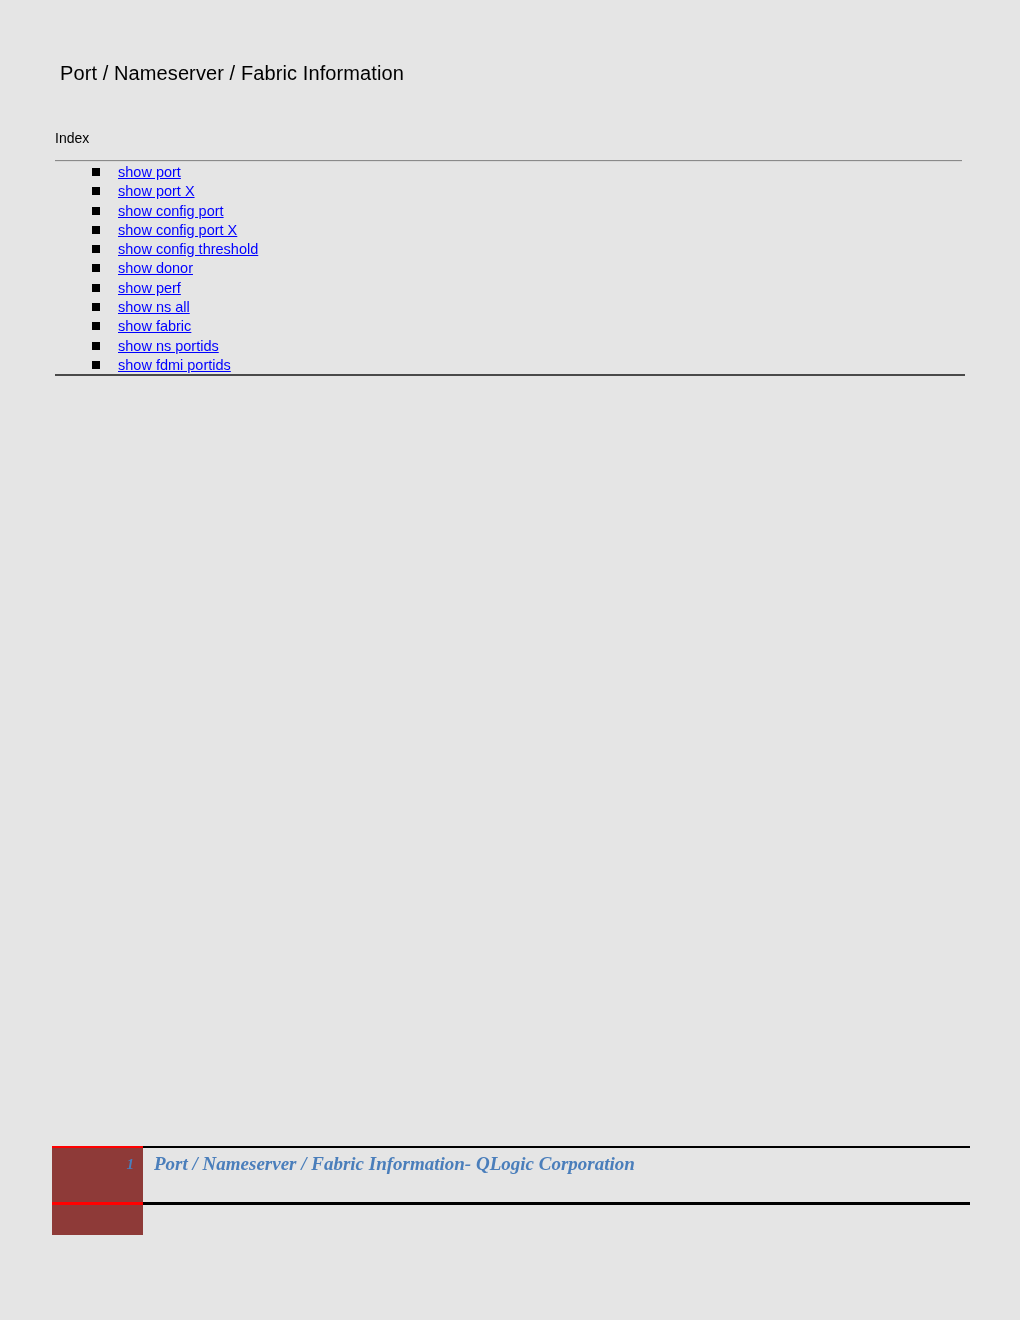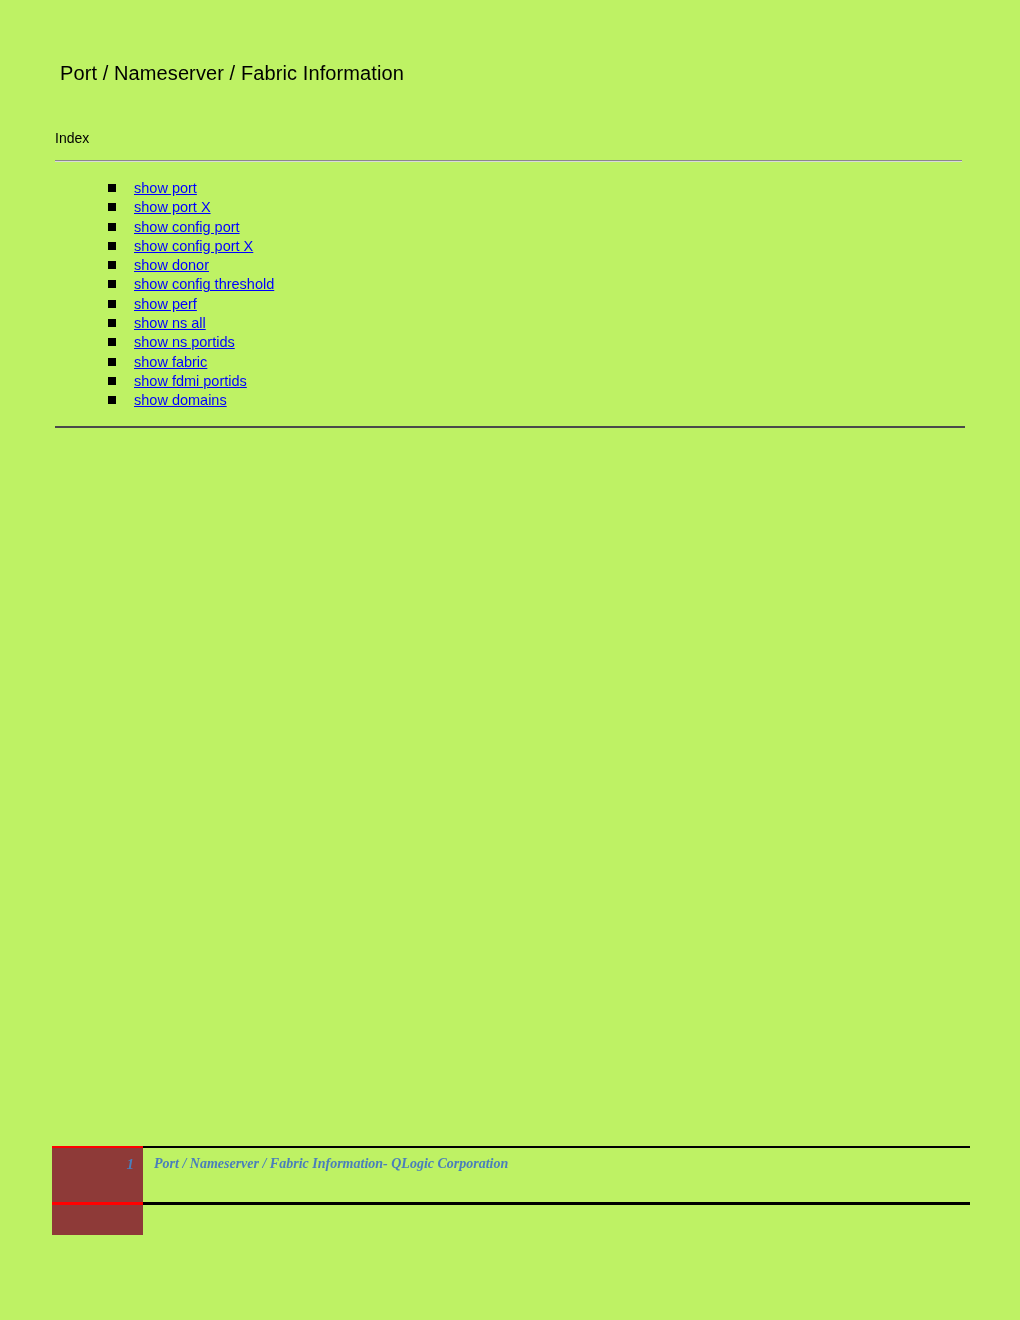--- a/index.html
+++ b/index.html
@@ -6,21 +6,21 @@
   html, body {
     margin: 0;
     padding: 0;
     background: #ffffff;
   }
 
   .page {
     position: relative;
     width: 1020px;
     height: 1320px;
-    background: #bef264;
+    background: #e5e5e5;
     overflow: hidden;
     font-family: "Liberation Sans", sans-serif;
     -webkit-font-smoothing: antialiased;
   }
 
   
   .doc-title {
     position: absolute;
     left: 60px;
     top: 60px;
@@ -59,21 +59,21 @@
 
   .rule-bottom {
     width: 910px;
     height: 0;
     border-top: 2px solid #4a4a4a;
     margin: 0;
   }
 
   ul.index-list {
     list-style: none;
-    margin: 16px;
+    margin: 0;
     padding: 0;
   }
 
   ul.index-list li.index-item {
     position: relative;
     height: 19.3px;
     line-height: 19.3px;
     padding-left: 63px;
     white-space: nowrap;
   }
@@ -173,21 +173,21 @@
     color: #4a7ebb;
   }
 
   .footer-caption {
     position: absolute;
     left: 154px;
     top: 8px;
     font-family: "Liberation Serif", serif;
     font-style: italic;
     font-weight: 700;
-    font-size: 14px;
+    font-size: 19px;
     line-height: 24px;
     color: #4a7ebb;
     white-space: nowrap;
   }
 </style>
 </head>
 <body>
 
 <div class="page">
 
@@ -211,49 +211,45 @@
       <li class="index-item">
         <span class="bullet-square"></span>
         <span class="index-link">show config port</span>
       </li>
       <li class="index-item">
         <span class="bullet-square"></span>
         <span class="index-link">show config port X</span>
       </li>
       <li class="index-item">
         <span class="bullet-square"></span>
+        <span class="index-link">show config threshold</span>
+      </li>
+      <li class="index-item">
+        <span class="bullet-square"></span>
         <span class="index-link">show donor</span>
       </li>
       <li class="index-item">
         <span class="bullet-square"></span>
-        <span class="index-link">show config threshold</span>
-      </li>
-      <li class="index-item">
-        <span class="bullet-square"></span>
         <span class="index-link">show perf</span>
       </li>
       <li class="index-item">
         <span class="bullet-square"></span>
         <span class="index-link">show ns all</span>
       </li>
       <li class="index-item">
         <span class="bullet-square"></span>
+        <span class="index-link">show fabric</span>
+      </li>
+      <li class="index-item">
+        <span class="bullet-square"></span>
         <span class="index-link">show ns portids</span>
       </li>
       <li class="index-item">
         <span class="bullet-square"></span>
-        <span class="index-link">show fabric</span>
-      </li>
-      <li class="index-item">
-        <span class="bullet-square"></span>
         <span class="index-link">show fdmi portids</span>
-      </li>
-      <li class="index-item">
-        <span class="bullet-square"></span>
-        <span class="index-link">show domains</span>
       </li>
     </ul>
 
     <div class="rule-bottom"></div>
   </div>
 
   <div class="footer">
     <div class="footer-redbar-top"></div>
     <div class="footer-redbox-upper"></div>
     <div class="footer-redline-mid"></div>

